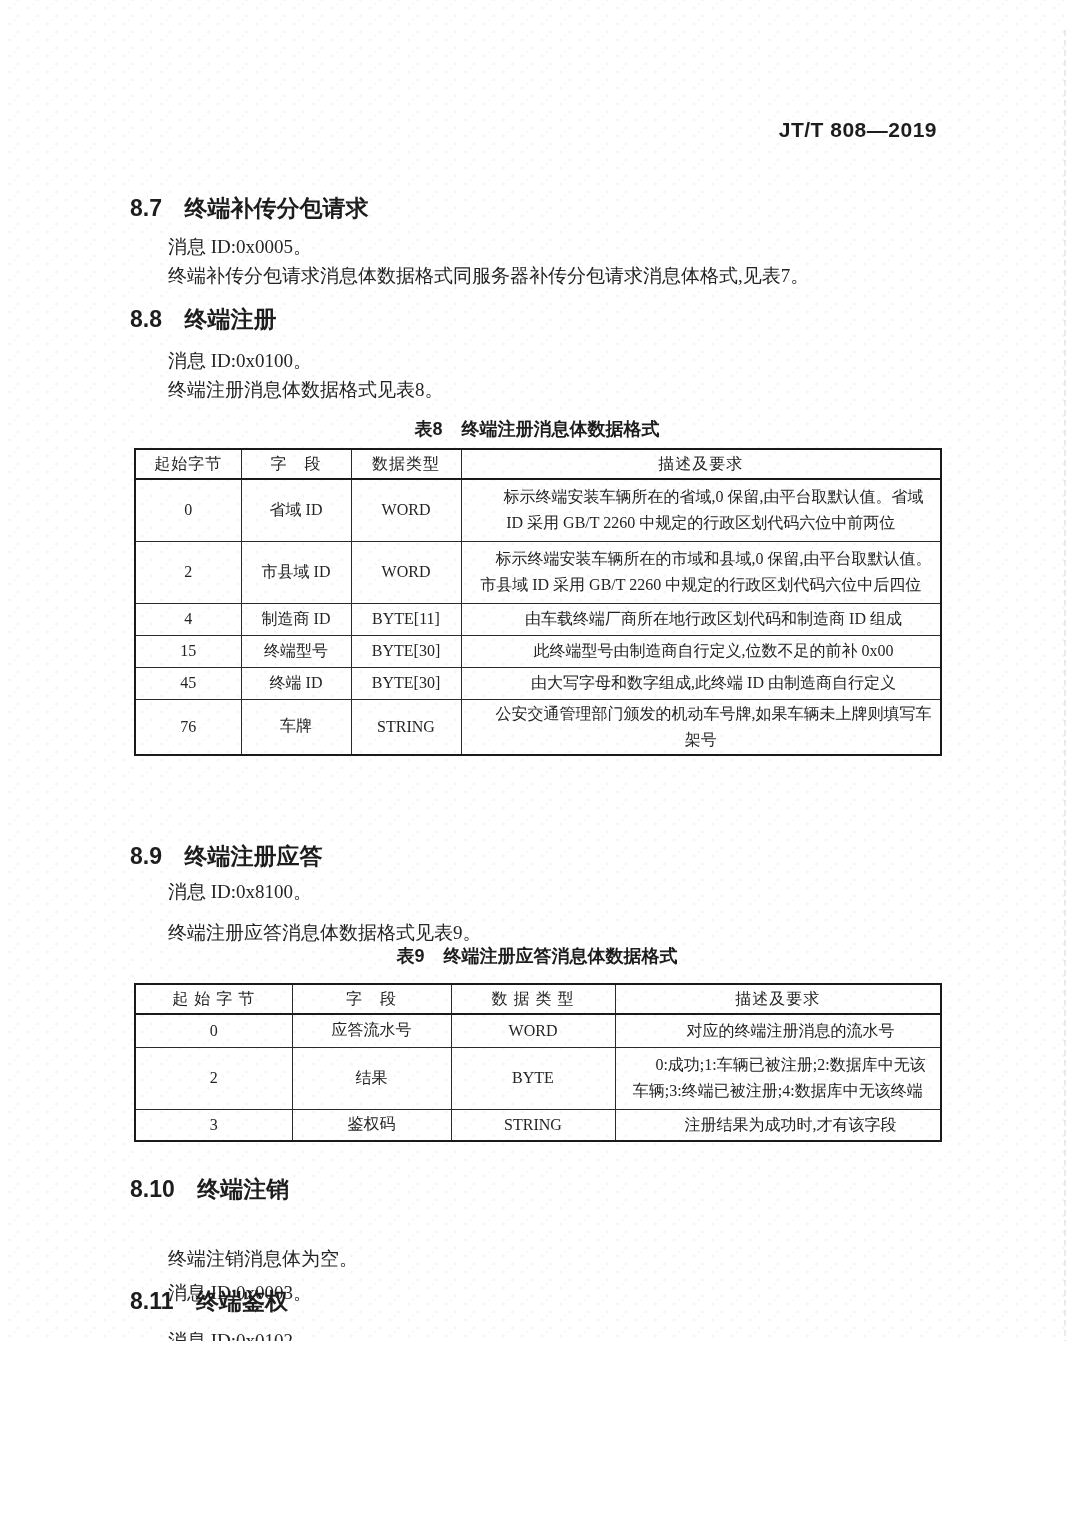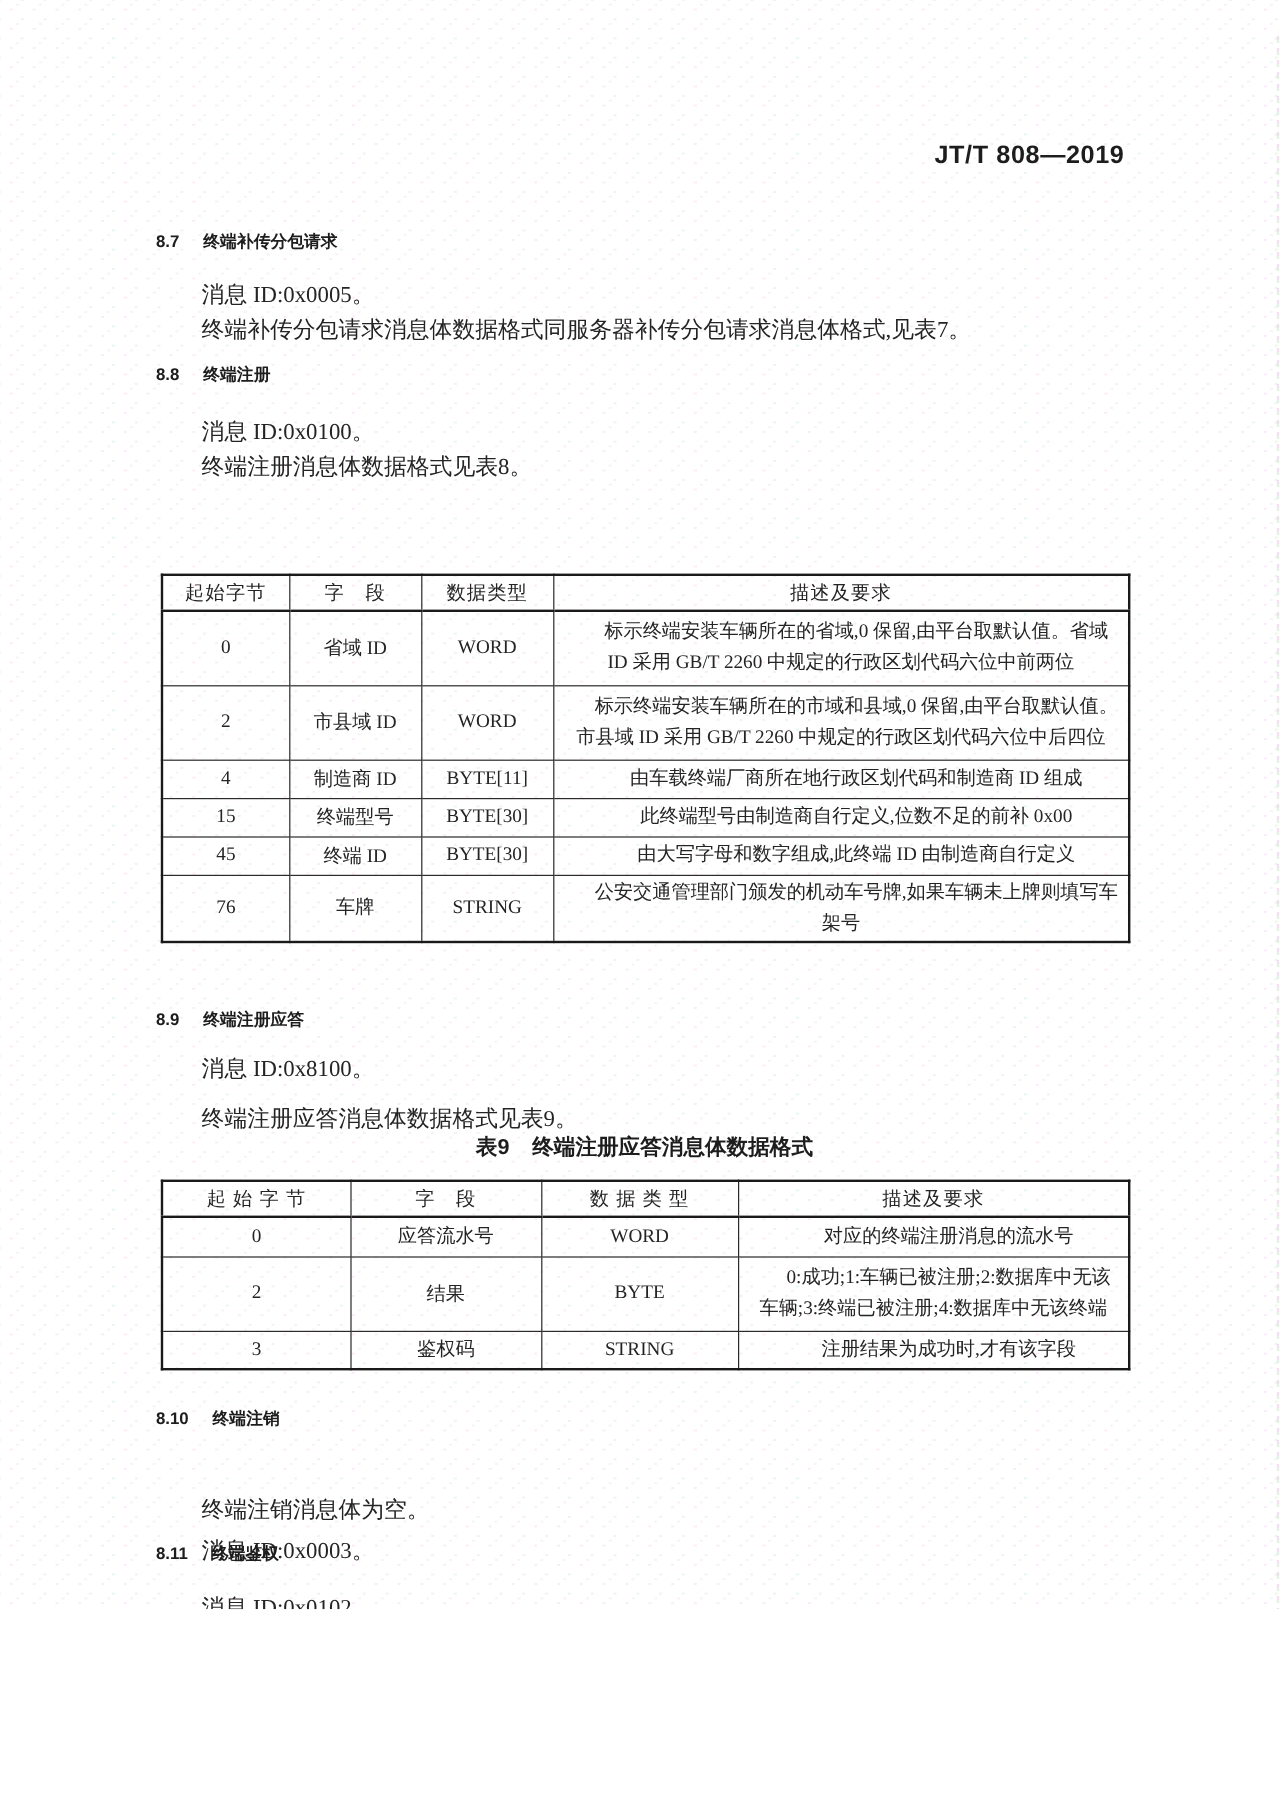--- a/index.html
+++ b/index.html
@@ -25,21 +25,21 @@
     font-family: "Liberation Sans", "DejaVu Sans", sans-serif;
     font-size: 21px;
     font-weight: bold;
     letter-spacing: 0.5px;
     color: #1d1d1d;
   }
   .h2 {
     position: absolute;
     left: 130px;
     font-family: "Liberation Sans", "DejaVu Sans", sans-serif;
-    font-size: 14px;
+    font-size: 23px;
     font-weight: bold;
     color: #1d1d1d;
     white-space: nowrap;
   }
   .h2-num { margin-right: 16px; }
   p.body {
     position: absolute;
     left: 168px;
     margin: 0;
     font-size: 19px;
@@ -132,22 +132,26 @@
   <p class="body" style="top:234px">消息 ID:0x0005。</p>
   <p class="body" style="top:263px">终端补传分包请求消息体数据格式同服务器补传分包请求消息体格式,见表7。</p>
 
   <div class="h2" style="top:304px">
     <span class="h2-num">8.8</span>
     <span class="h2-title">终端注册</span>
   </div>
   <p class="body" style="top:348px">消息 ID:0x0100。</p>
   <p class="body" style="top:377px">终端注册消息体数据格式见表8。</p>
 
-
-  <table class="spec" style="top:478px">
+  <div class="tbl-caption" style="top:417px">
+    <span class="cap-label">表8</span>
+    <span>终端注册消息体数据格式</span>
+  </div>
+
+  <table class="spec" style="top:448px">
     <colgroup>
       <col style="width:106px">
         <col style="width:110px">
         <col style="width:110px">
         <col style="width:480px">
     </colgroup>
     <thead>
       <tr class="h30">
         <th>起始字节</th>
         <th>字　段</th>

